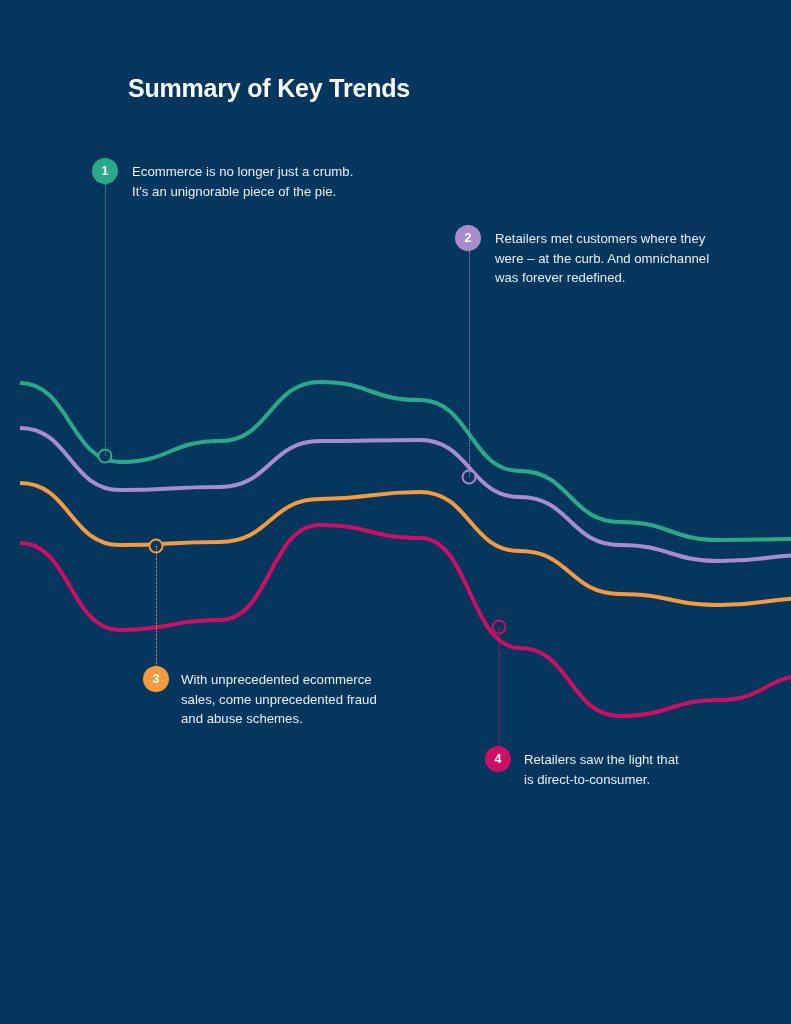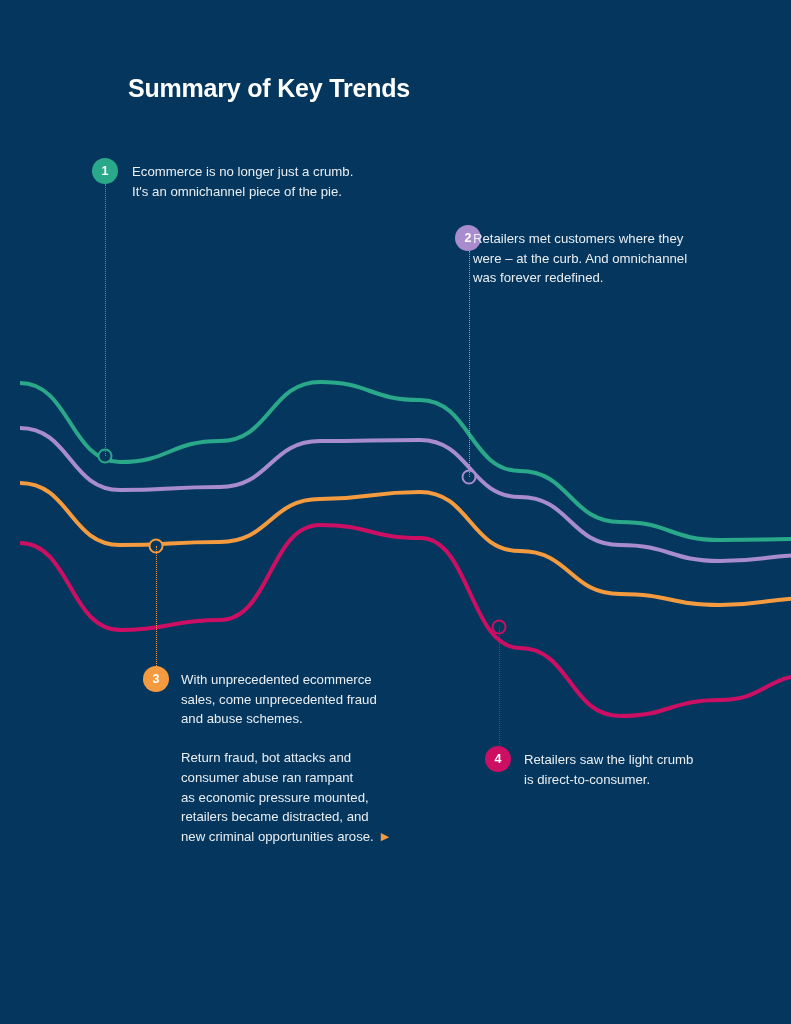--- a/index.html
+++ b/index.html
@@ -105,34 +105,30 @@
         <circle cx="449" cy="477" r="6.5" fill="#05375e" stroke="#a98ccd" stroke-width="2"></circle>
         <circle cx="136" cy="546" r="6.5" fill="#05375e" stroke="#f59b3f" stroke-width="2"></circle>
         <circle cx="479" cy="627" r="6.5" fill="#05375e" stroke="#cc0f63" stroke-width="2"></circle>
       </g>
   </svg>
 
   <div id="callouts">
       <div class="connector" style="left: 85px; top: 184px; height: 272px; border-left-color: rgb(42, 169, 138);"></div>
       <div class="badge" style="left: 72px; top: 158px; background: rgb(42, 169, 138);">1</div>
       <div class="callout-text" style="left: 112px; top: 162px;"><span>Ecommerce is no longer just a crumb.
-It's an omnichannel piece of the pie.</span></div>
+It's an unignorable piece of the pie.</span></div>
       <div class="connector" style="left: 449px; top: 251px; height: 226px; border-left-color: rgb(169, 140, 205);"></div>
       <div class="badge" style="left: 435px; top: 225px; background: rgb(169, 140, 205);">2</div>
-      <div class="callout-text" style="left: 453px; top: 229px;"><span>Retailers met customers where they
+      <div class="callout-text" style="left: 475px; top: 229px;"><span>Retailers met customers where they
 were – at the curb. And omnichannel
 was forever redefined.</span></div>
       <div class="connector" style="left: 136px; top: 546px; height: 120px; border-left-color: rgb(245, 155, 63);"></div>
       <div class="badge" style="left: 123px; top: 666px; background: rgb(245, 155, 63);">3</div>
       <div class="callout-text" style="left: 161px; top: 670px;"><span>With unprecedented ecommerce
 sales, come unprecedented  fraud
-and abuse schemes.</span><span class="para2">Return fraud, bot attacks and
-consumer abuse ran rampant
-as  economic pressure mounted,
-retailers became distracted, and
-new criminal opportunities arose.<span class="arrow" style="color: rgb(245, 155, 63);">▶</span></span></div>
+and abuse schemes.</span></div>
       <div class="connector" style="left: 479px; top: 627px; height: 119px; border-left-color: rgb(204, 15, 99);"></div>
       <div class="badge" style="left: 465px; top: 746px; background: rgb(204, 15, 99);">4</div>
-      <div class="callout-text" style="left: 504px; top: 750px;"><span>Retailers saw the light crumb
+      <div class="callout-text" style="left: 504px; top: 750px;"><span>Retailers saw the light that
 is direct-to-consumer.</span></div>
     </div>
 
 </div>
 
 </body></html>

